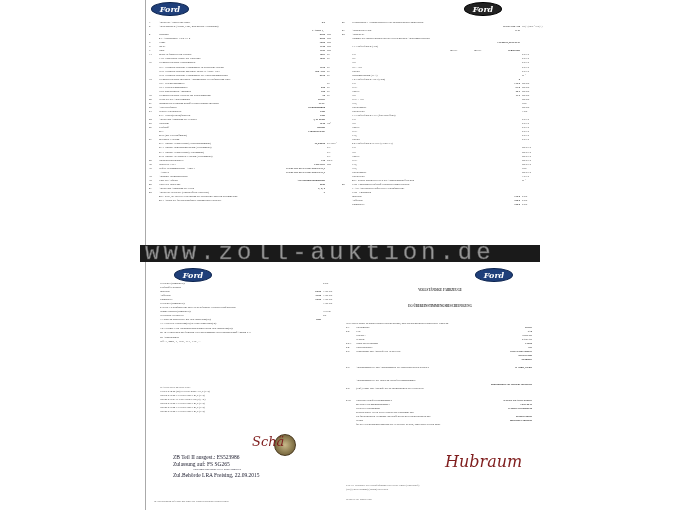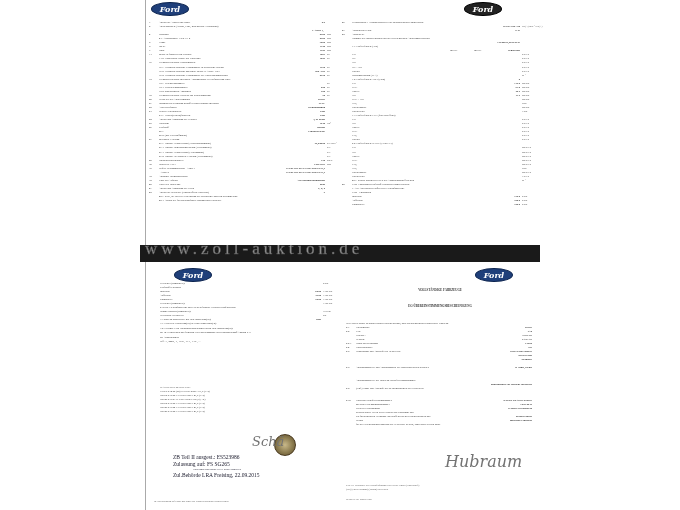--- a/index.html
+++ b/index.html
@@ -17,31 +17,31 @@
   .logo.dark { background: #222; border-color: #000; }
   .rows { position: absolute; font-size: 2.6px; line-height: 4.05px; }
   .row { display: flex; white-space: nowrap; }
   .row .num { width: 10px; flex: none; }
   .row .lbl { flex: 1; overflow: hidden; }
   .row .val { width: 36px; text-align: right; font-weight: bold; flex: none; }
   .row .unit { width: 10px; padding-left: 2px; flex: none; color: #666; }
   .row .c1, .row .c2 { width: 24px; text-align: center; flex: none; }
   .watermark { position: absolute; left: 140px; top: 245px; width: 400px; height: 17px;
                background: #1a1a1a; overflow: hidden; }
-  .watermark span { position: absolute; left: 5px; top: -6px; font-size: 17px;
-                    font-family: Liberation Serif, serif; color: rgba(255,255,255,0.55);
+  .watermark span { position: absolute; left: 5px; top: -6px; font-size: 24px;
+                    font-family: Liberation Mono, monospace; color: rgba(255,255,255,0.55);
                     letter-spacing: 4px; -webkit-text-stroke: 0.5px #555; white-space: nowrap; }
   .stamp-text { position: absolute; font-size: 5.5px; line-height: 7px; color: #223;
                 font-family: "Liberation Serif", serif; }
   .stamp-text .small { font-size: 2.5px; line-height: 3.5px; }
   .seal { position: absolute; width: 22px; height: 22px; border-radius: 50%;
           background: radial-gradient(circle, #c9b98a 0%, #8a7a4e 55%, #5a4a2a 100%);
           border: 1px solid #4a3a20; }
   .sig { position: absolute; font-family: "DejaVu Serif", serif; font-style: italic;
-         color: #737373; }
+         color: #7f1d1d; }
   .center-title { position: absolute; font-size: 3px; font-weight: bold; text-align: center; width: 200px; left: 0; }
   .footer { position: absolute; font-size: 2.4px; color: #555; }
   .sep { position: absolute; left: 340px; top: 262px; width: 1px; height: 248px; background: #e6e6e6; }
 </style>
 </head>
 <body>
 
 <div class="page p1">
   <div class="logo" style="left:5px; top:2px;"><span>Ford</span></div>
   <div class="rows" id="p1rows" style="left:3px; top:21px; width:186px;">

